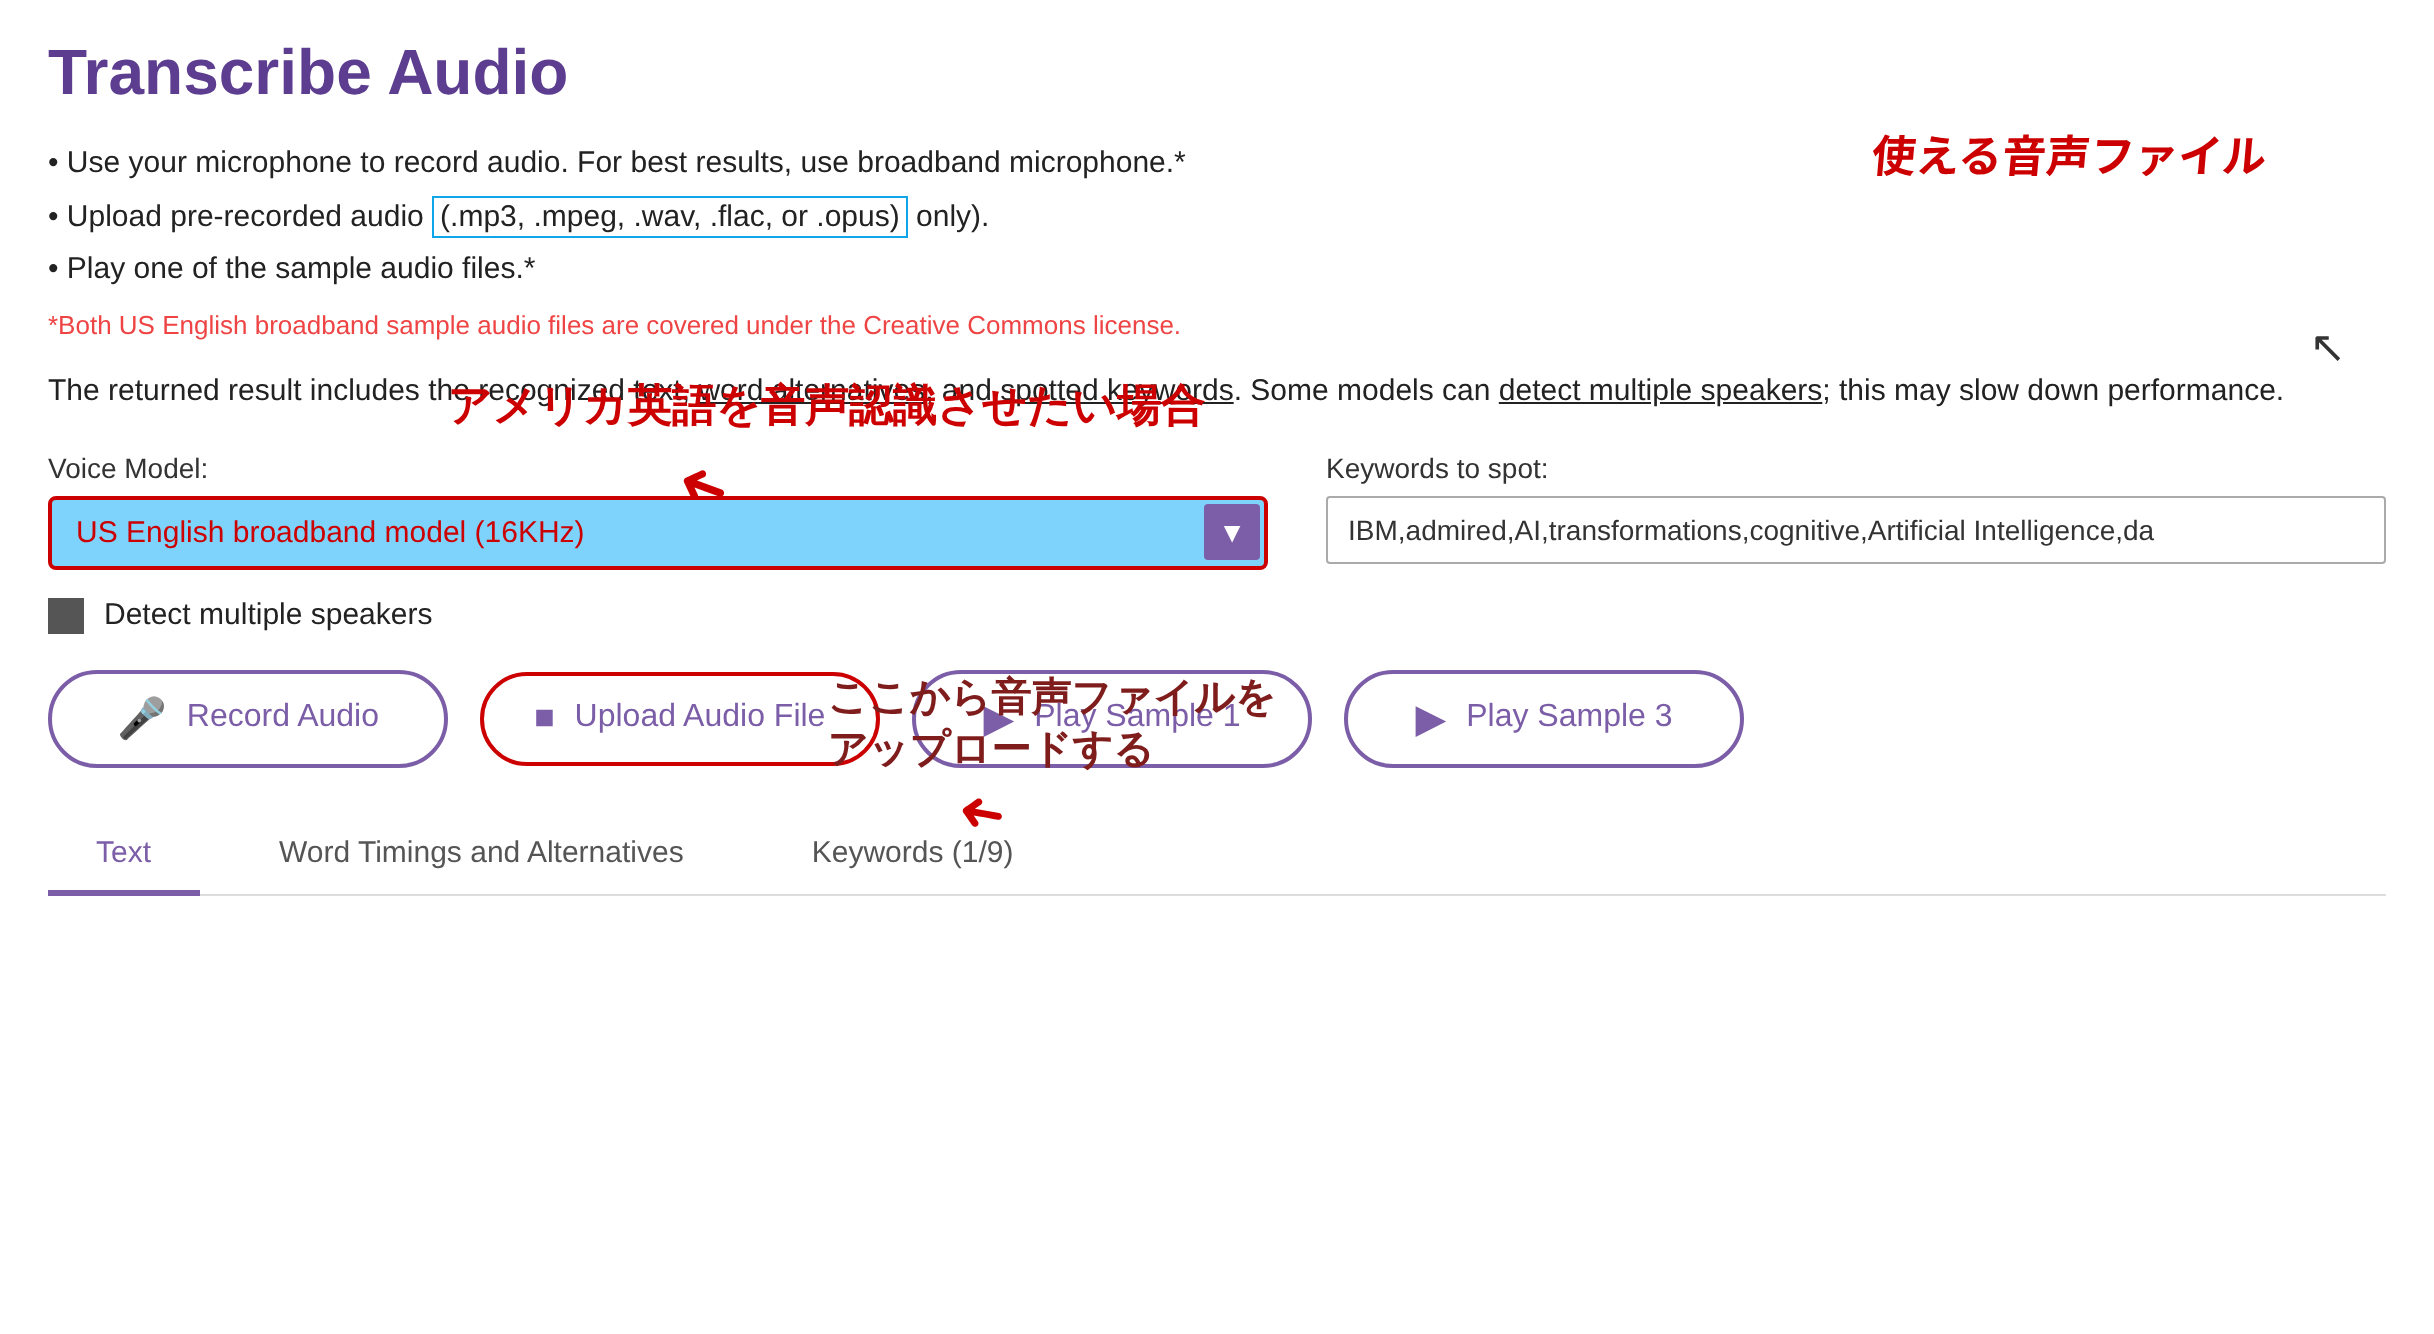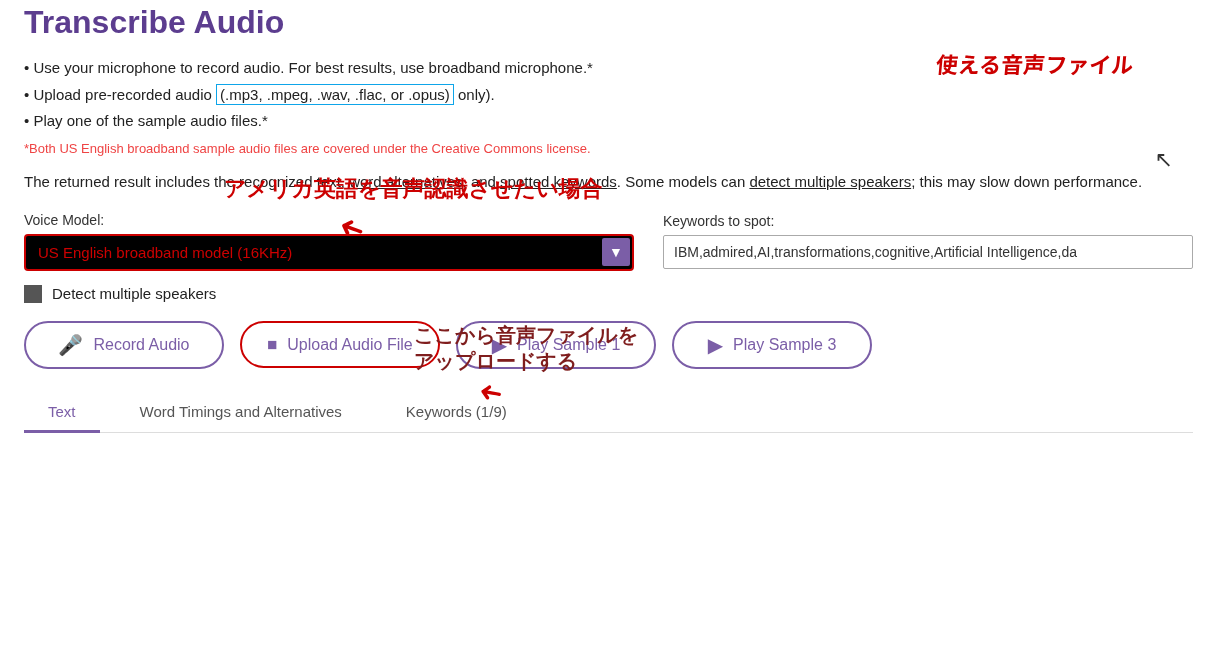--- a/index.html
+++ b/index.html
@@ -6,21 +6,21 @@
     body {
       font-family: Arial, sans-serif;
       font-size: 15px;
       color: #222;
       background: #fff;
       width: 1217px;
       min-height: 667px;
       overflow-x: hidden;
     }
     .page-container {
-      padding: 4px 24px 0 24px;
+      padding: 18px 24px 0 24px;
     }
     h1 {
       font-size: 32px;
       font-weight: bold;
       color: #5c3d8f;
       margin-bottom: 16px;
     }
     .bullets {
       margin-bottom: 8px;
     }
@@ -46,21 +46,21 @@
       margin-bottom: 18px;
       line-height: 1.6;
       font-size: 15px;
     }
     .info-text a, .underline-link {
       text-decoration: underline;
       color: #222;
     }
     .voice-keywords-row {
       display: flex;
-      align-items: center;
+      align-items: flex-start;
       gap: 24px;
       margin-bottom: 14px;
       position: relative;
     }
     .voice-model-section {
       flex: 0 0 615px;
     }
     .keywords-section {
       flex: 1;
     }
@@ -73,21 +73,21 @@
       position: relative;
       display: inline-block;
       width: 610px;
     }
     .voice-select-display {
       border: 2px solid #cc0000;
       border-radius: 4px;
       padding: 8px 40px 8px 12px;
       font-size: 15px;
       color: #cc0000;
-      background: #000000;
+      background: #7dd3fc;
       width: 100%;
       cursor: pointer;
       display: flex;
       align-items: center;
       justify-content: space-between;
     }
     .voice-select-display .dropdown-arrow {
       background: #7b5ea7;
       color: #fff;
       width: 28px;

